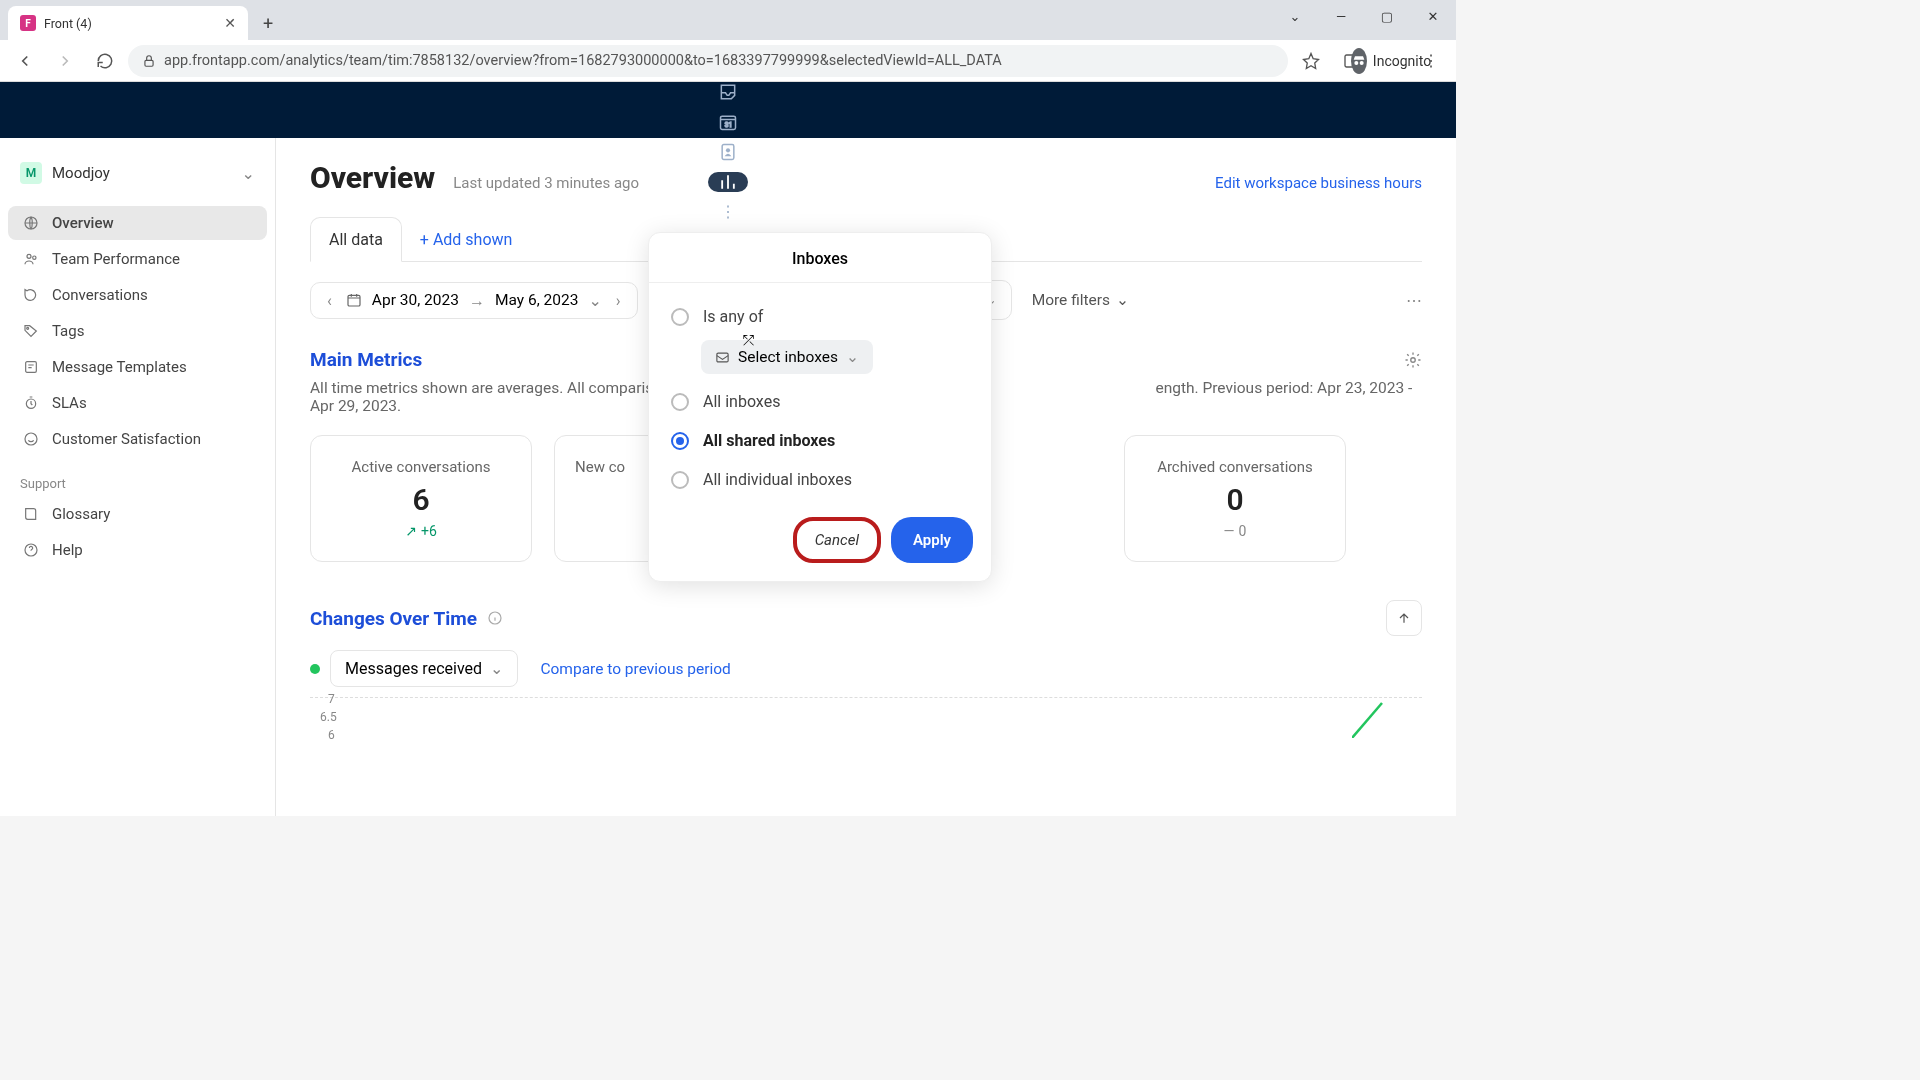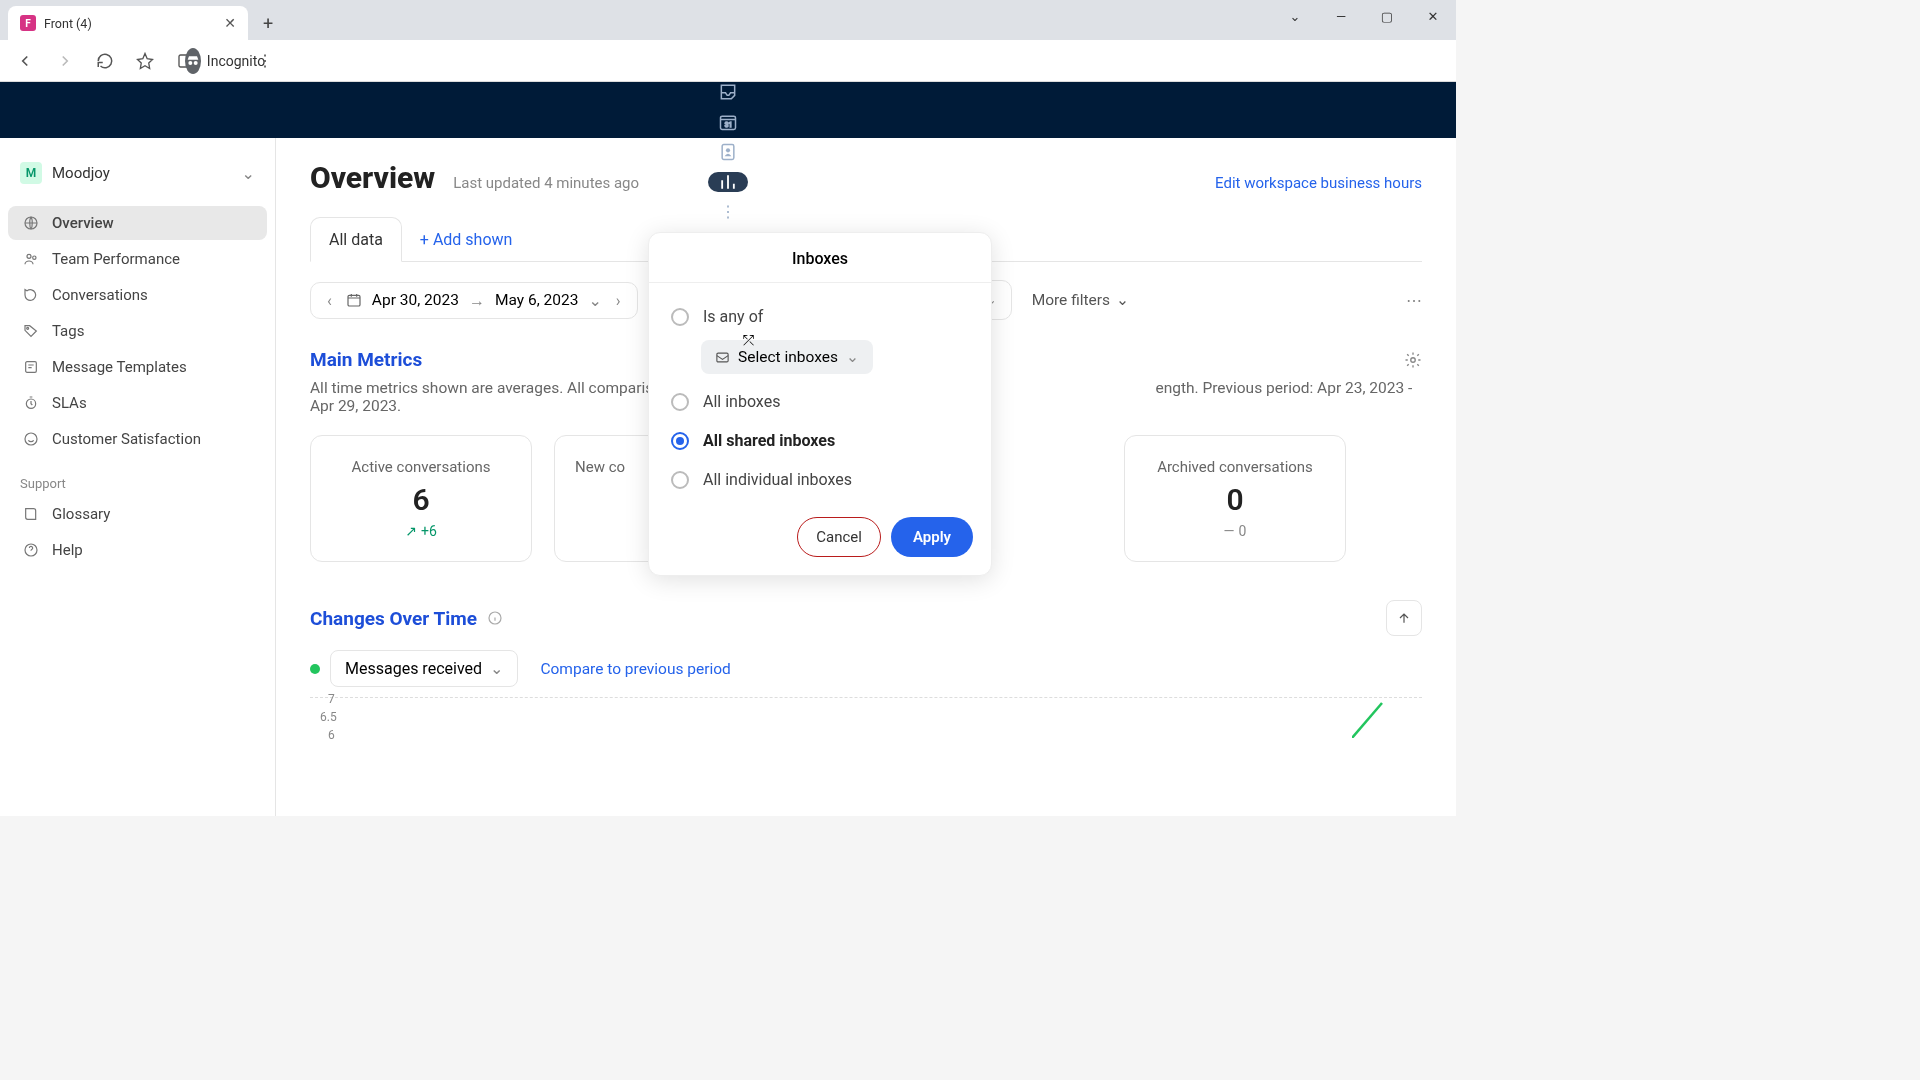--- a/index.html
+++ b/index.html
@@ -92,21 +92,21 @@
 .popover { position: absolute; top: 94px; left: 372px; width: 344px; background: #fff; border-radius: 12px; box-shadow: 0 4px 24px rgba(0,0,0,0.12); border: 1px solid #eee; }
 .popover-title { text-align: center; font-size: 16px; font-weight: 500; padding: 16px 0 14px; border-bottom: 1px solid #eee; }
 .popover-body { padding: 14px 20px 8px; }
 .radio-row { display: flex; align-items: center; gap: 14px; padding: 10px 2px; font-size: 16px; color: #444; }
 .radio-row.selected { font-weight: 700; color: #222; }
 .radio { width: 18px; height: 18px; border: 2px solid #bbb; border-radius: 50%; display: inline-block; position: relative; flex-shrink: 0; }
 .radio.checked { border-color: #2563eb; }
 .radio.checked::after { content: ''; position: absolute; inset: 3px; border-radius: 50%; background: #2563eb; }
 .select-inboxes { display: inline-flex; align-items: center; gap: 8px; background: #eef0f2; padding: 8px 14px; border-radius: 8px; margin: 4px 0 8px 32px; font-size: 15.5px; }
 .popover-footer { display: flex; justify-content: flex-end; gap: 10px; padding: 10px 18px 18px; }
-.btn-cancel { padding: 10px 18px; border-radius: 20px; background: transparent; border: 1px solid #b91c1c; color: #333; font-size: 15px; }
+.btn-cancel { padding: 10px 18px; border-radius: 20px; background: transparent; border: 4px solid #b91c1c; color: #333; font-size: 15px; font-style: italic; }
 .btn-apply { padding: 10px 22px; border-radius: 20px; background: #2563eb; color: #fff; font-size: 15px; font-weight: 600; border: none; }
 
 .gear-icon { margin-left: auto; color: #888; }
 
 svg { display: block; }
 .cursor { position: absolute; left: 476px; top: 106px; font-size: 14px; color: #000; pointer-events: none; }
 </style>
 </head>
 <body>
 
@@ -135,20 +135,29 @@
         <svg width="18" height="18" viewBox="0 0 24 24" fill="none" stroke="currentColor" stroke-width="2.2">
           <path d="M9 18l6-6-6-6"></path>
         </svg>
       </div>
     <div class="nav-btn">
         <svg width="18" height="18" viewBox="0 0 24 24" fill="none" stroke="currentColor" stroke-width="2">
           <path d="M3 12a9 9 0 1 1 3 6.7"></path>
           <path d="M3 20v-6h6"></path>
         </svg>
       </div>
+    <div class="address-bar">
+      <span class="lock">
+          <svg width="14" height="14" viewBox="0 0 24 24" fill="none" stroke="currentColor" stroke-width="2">
+            <rect x="5" y="11" width="14" height="10" rx="2"></rect>
+            <path d="M8 11V7a4 4 0 0 1 8 0v4"></path>
+          </svg>
+        </span>
+      <span class="url">app.frontapp.com/analytics/team/tim:7858132/overview?from=1682793000000&amp;to=1683397799999&amp;selectedViewId=ALL_DATA</span>
+    </div>
     <div class="right-icons">
       <div>
           <svg width="18" height="18" viewBox="0 0 24 24" fill="none" stroke="currentColor" stroke-width="1.8">
             <path d="M12 2l2.9 6.9L22 10l-5 4.7L18.2 22 12 18.3 5.8 22 7 14.7 2 10l7.1-1.1z"></path>
           </svg>
         </div>
       <div>
           <svg width="18" height="18" viewBox="0 0 24 24" fill="none" stroke="currentColor" stroke-width="1.8">
             <rect x="4" y="4" width="16" height="16" rx="2"></rect>
           </svg>
@@ -308,21 +317,21 @@
             <path d="M9.5 9a2.5 2.5 0 1 1 3.5 2.3c-.8.4-1 1-1 1.7"></path>
           </svg>
         </span>
       <span>Help</span>
     </div>
   </div>
 
   <div class="main">
     <div class="page-header">
       <div class="page-title">Overview</div>
-      <div class="last-updated">Last updated 4 minutes ago</div>
+      <div class="last-updated">Last updated 3 minutes ago</div>
       <div class="edit-hours">Edit workspace business hours</div>
     </div>
 
     <div class="tabs-row">
       <div class="tab-pill active">All data</div>
       <div class="add-view">+ Add shown</div>
     </div>
 
     <div class="filters-row">
       <div class="date-range">

